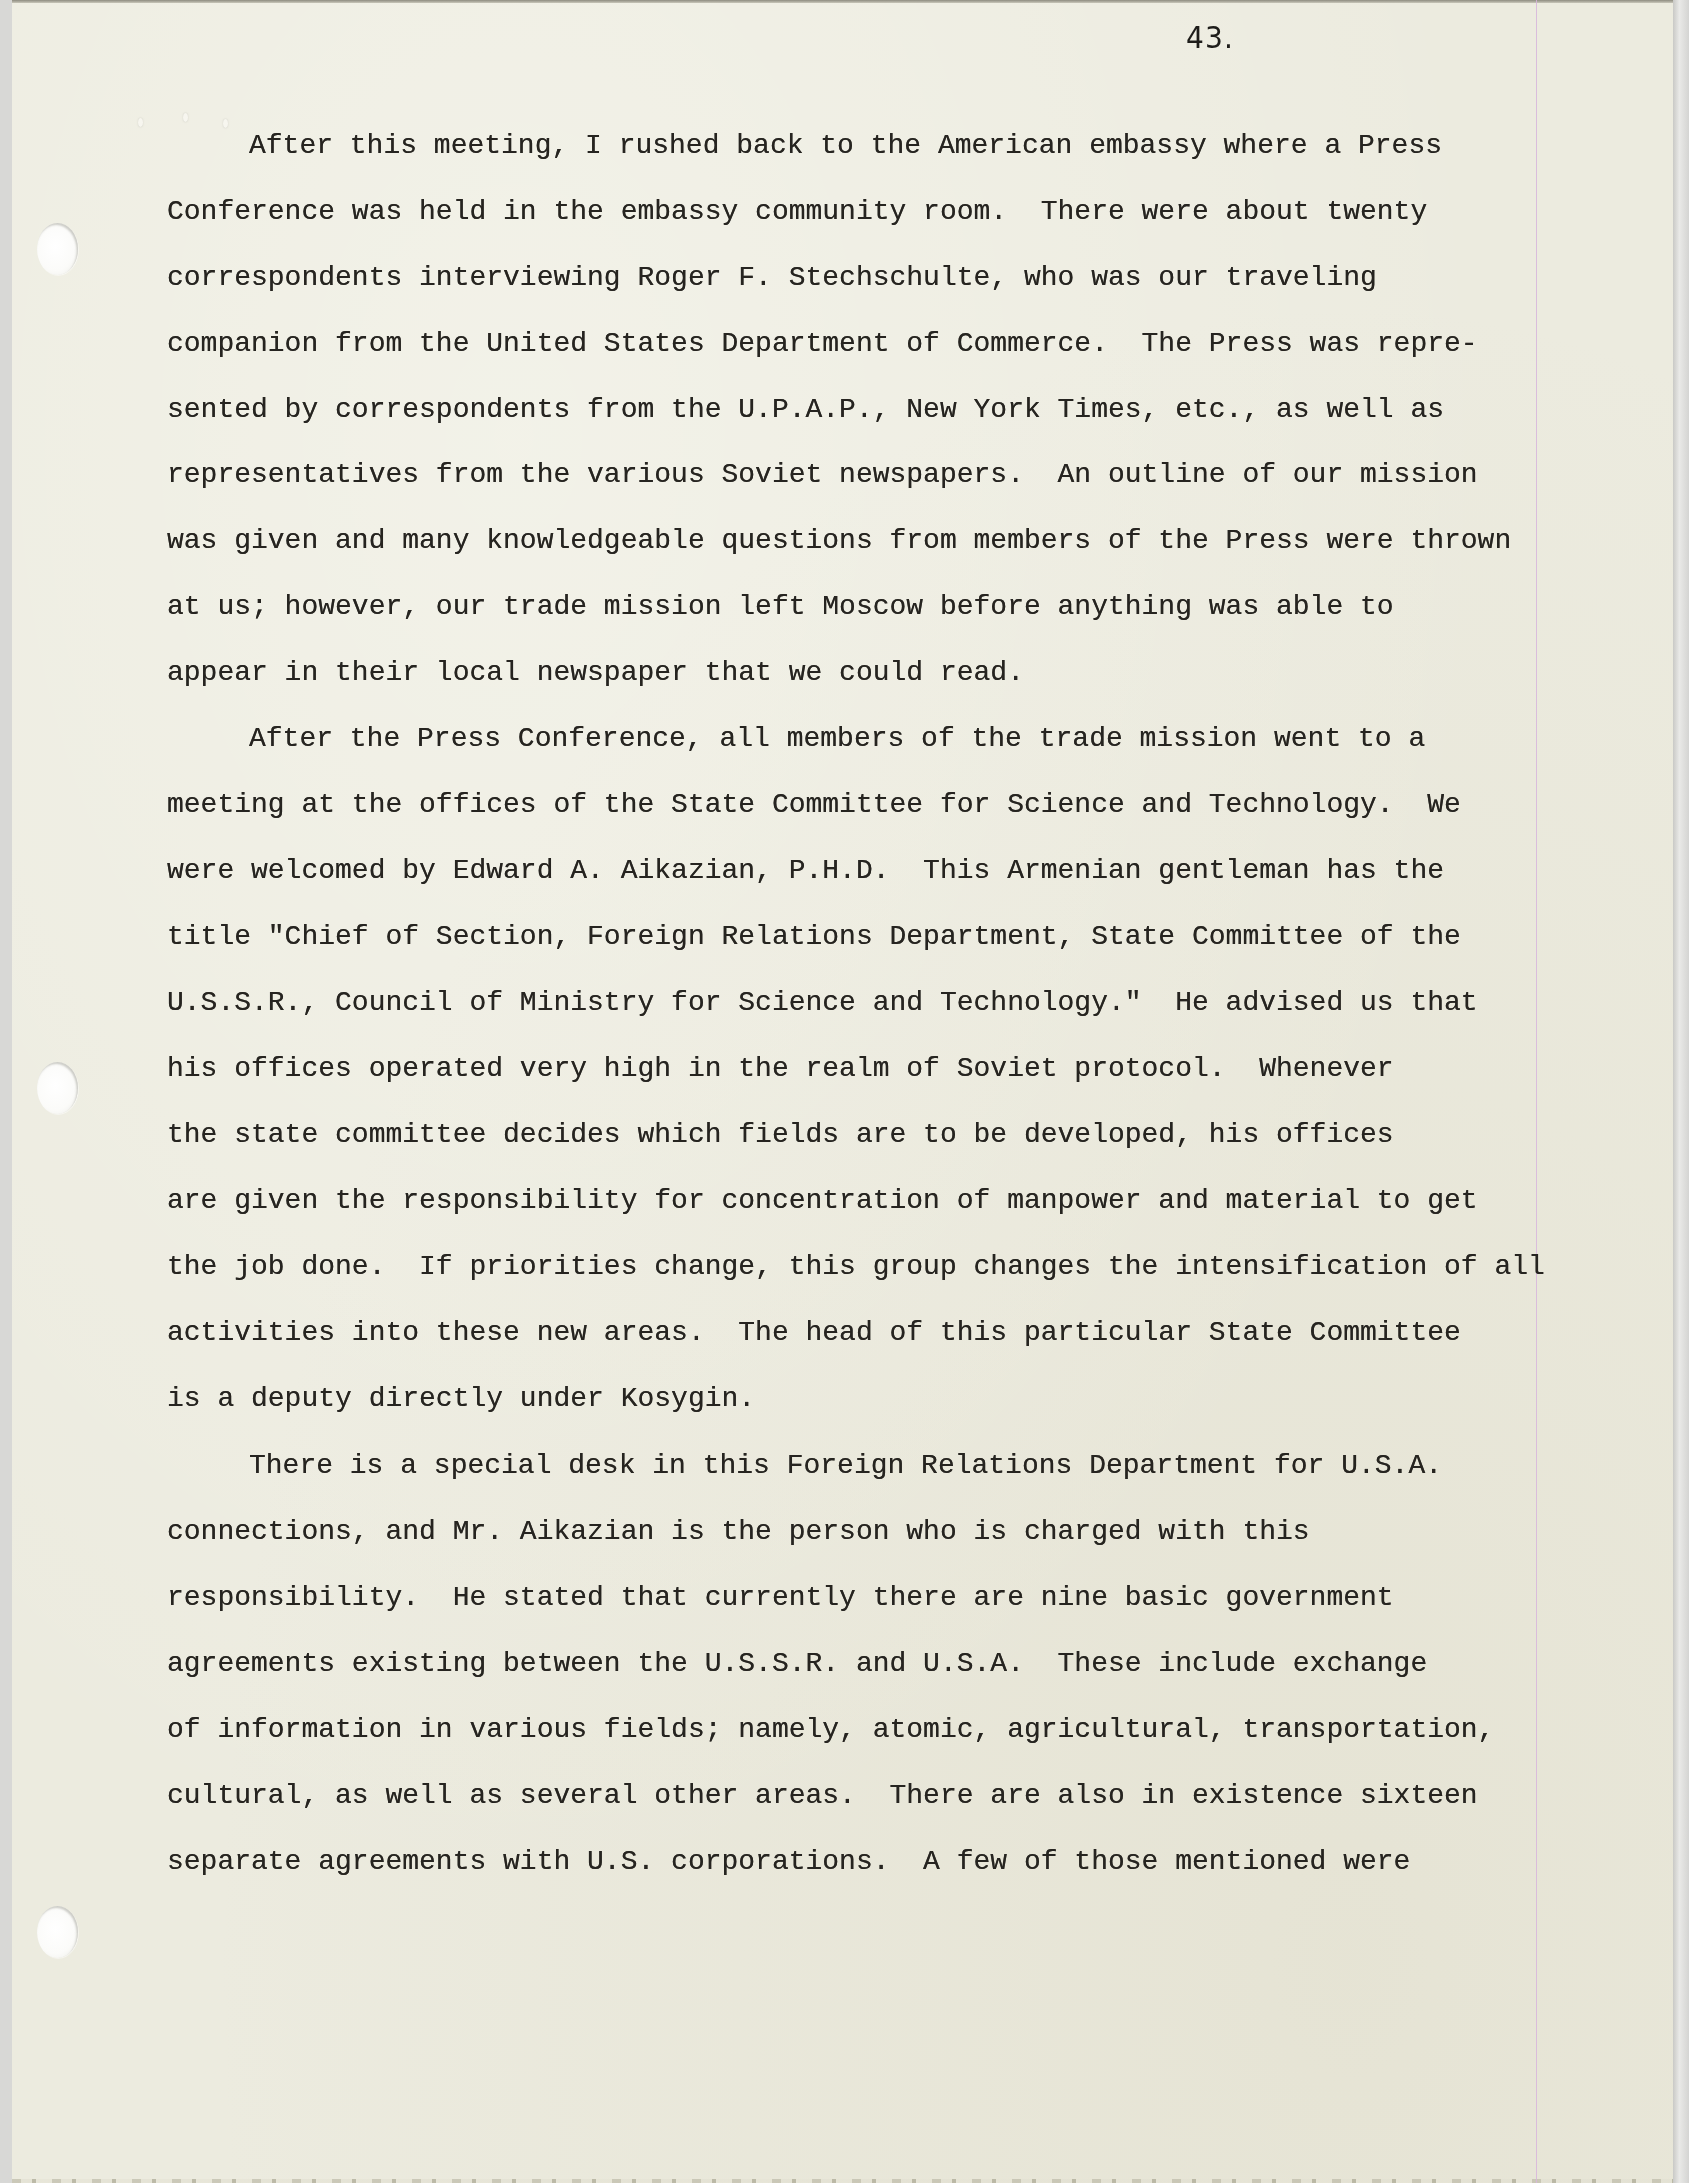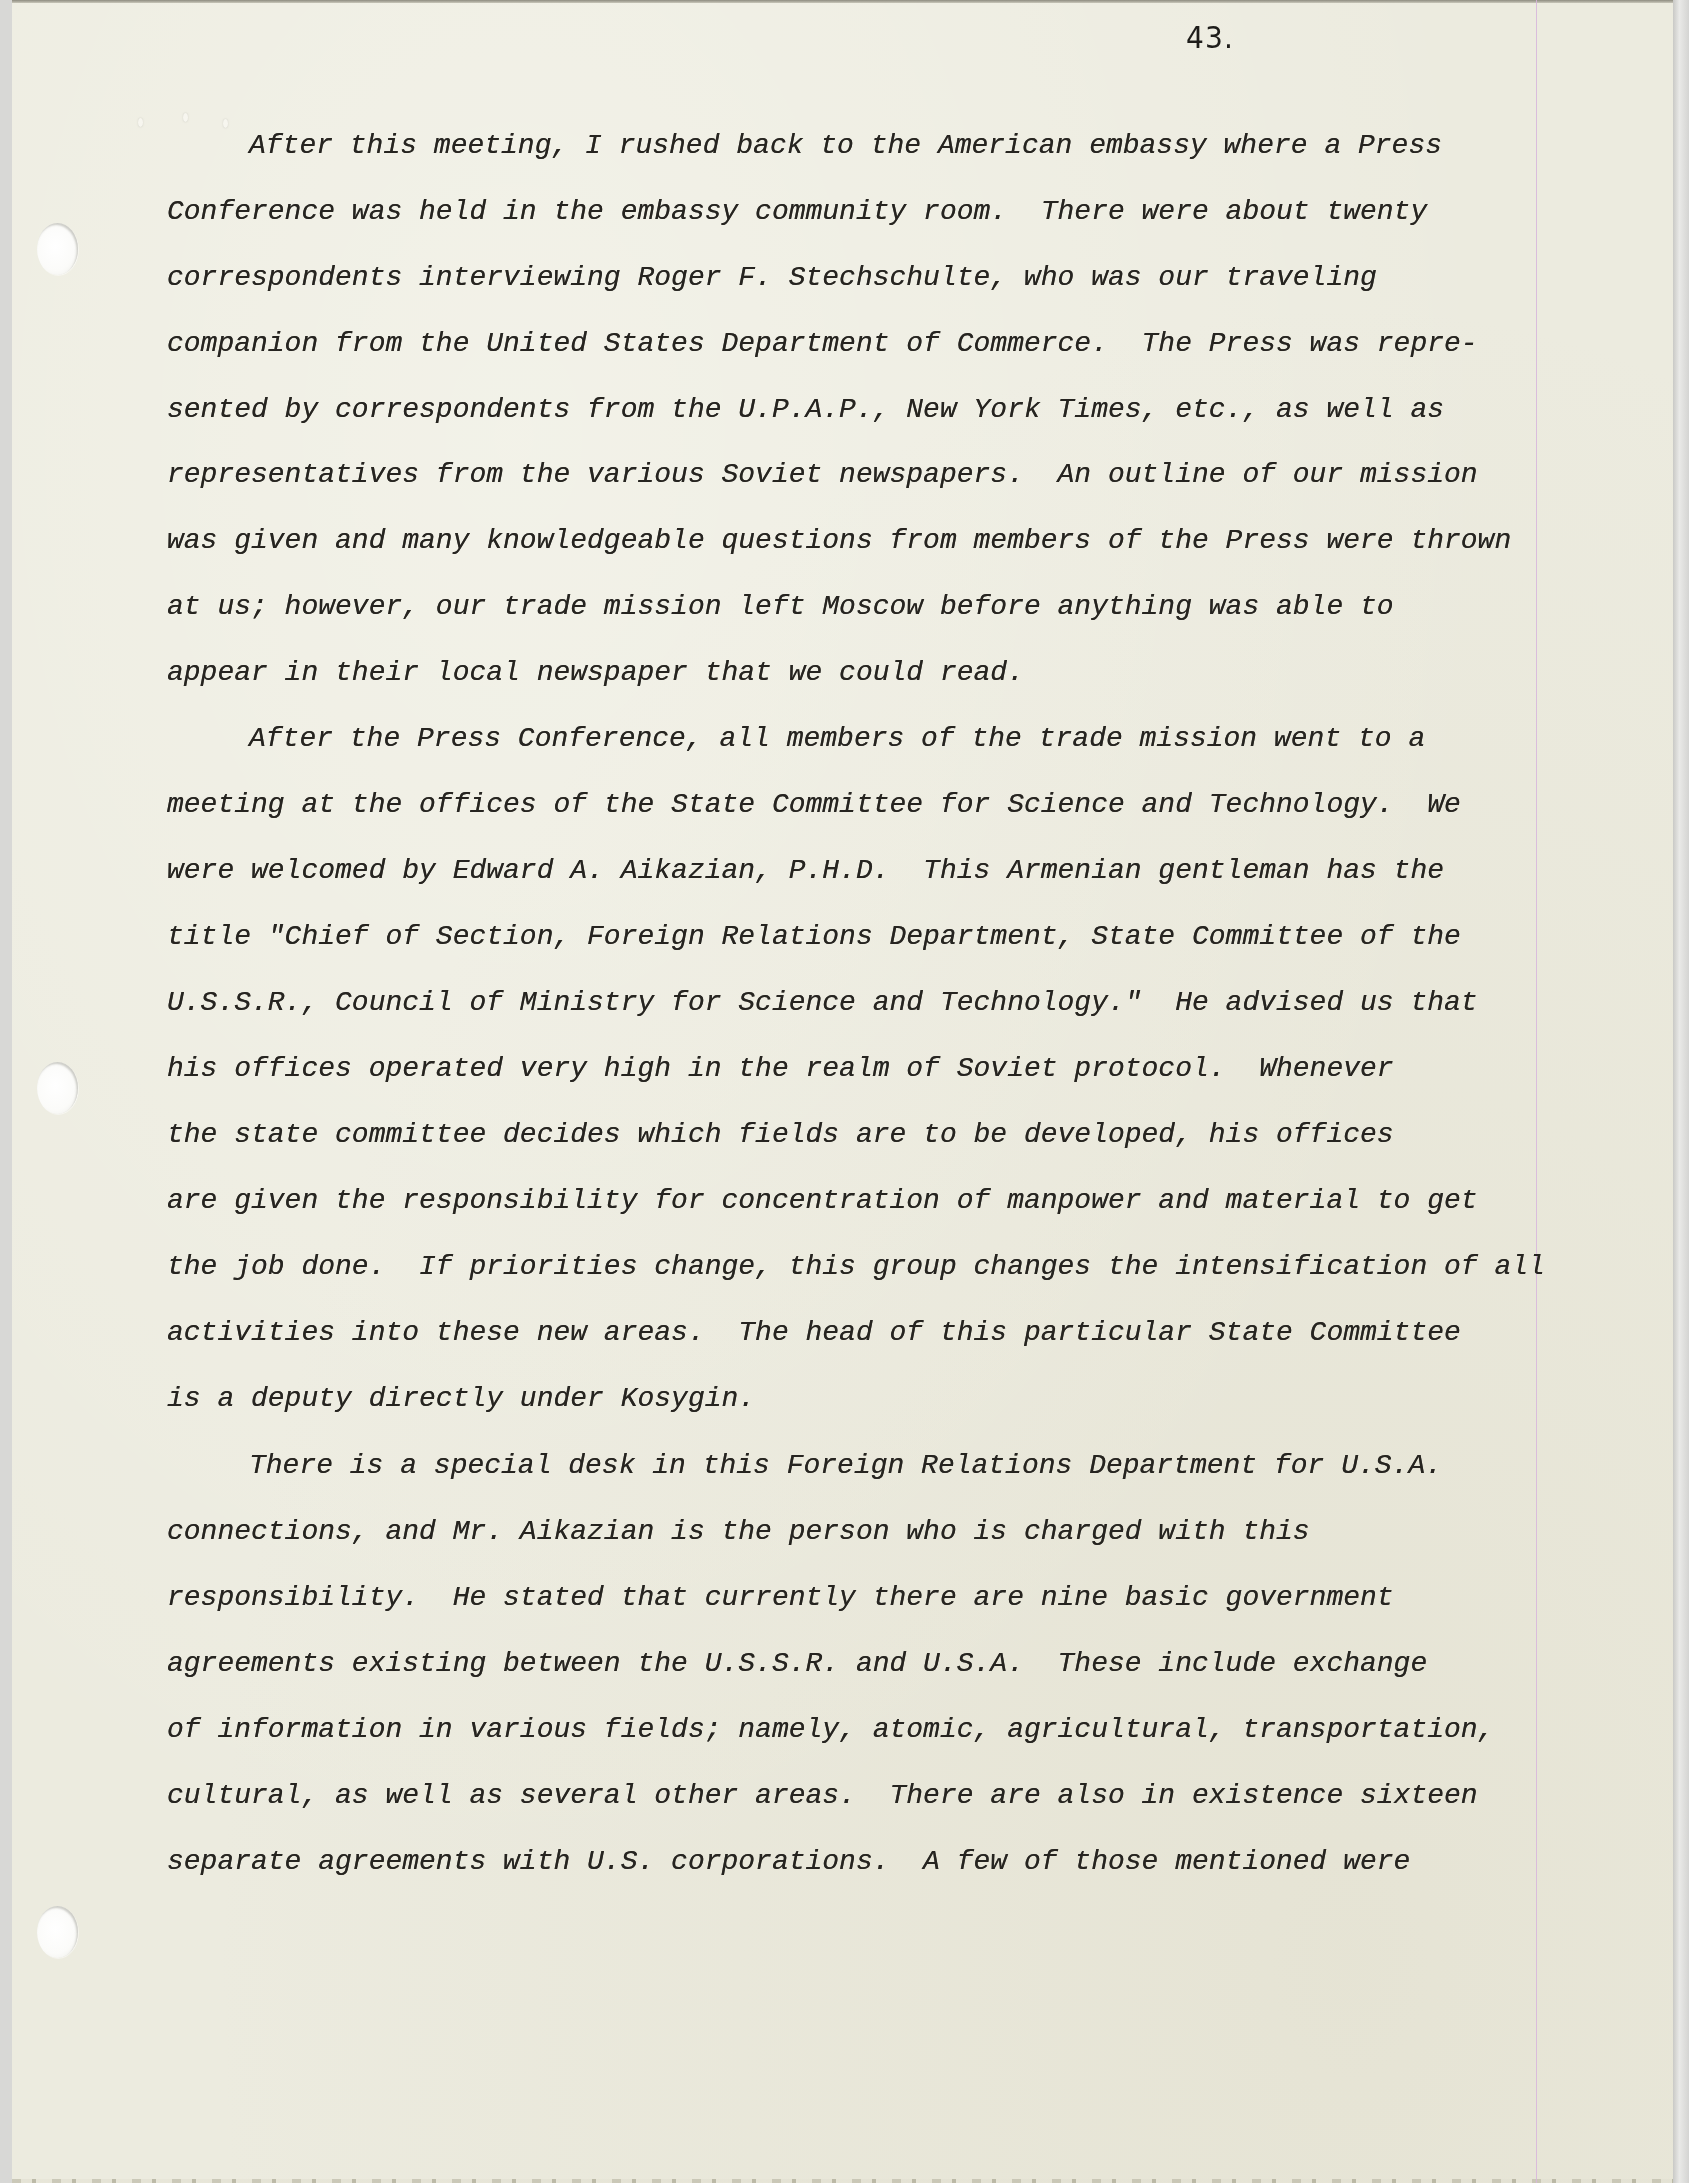--- a/index.html
+++ b/index.html
@@ -60,21 +60,20 @@
     font-family: "Liberation Mono", "DejaVu Sans Mono", monospace;
     font-size: 28px;
     color: #262420;
     line-height: 66px;
     white-space: pre;
   }
   .line {
     position: absolute; left: 0;
     height: 66px;
     text-shadow: 0 0 0.4px rgba(30,28,24,0.7);
-    font-style: italic;
   }
   .line.indent { left: 82px; }
 </style>
 </head>
 <body>
 
 <div class="paper">
   <div class="top-edge"></div>
   <div class="bottom-edge"></div>
   <div class="margin-line"></div>

